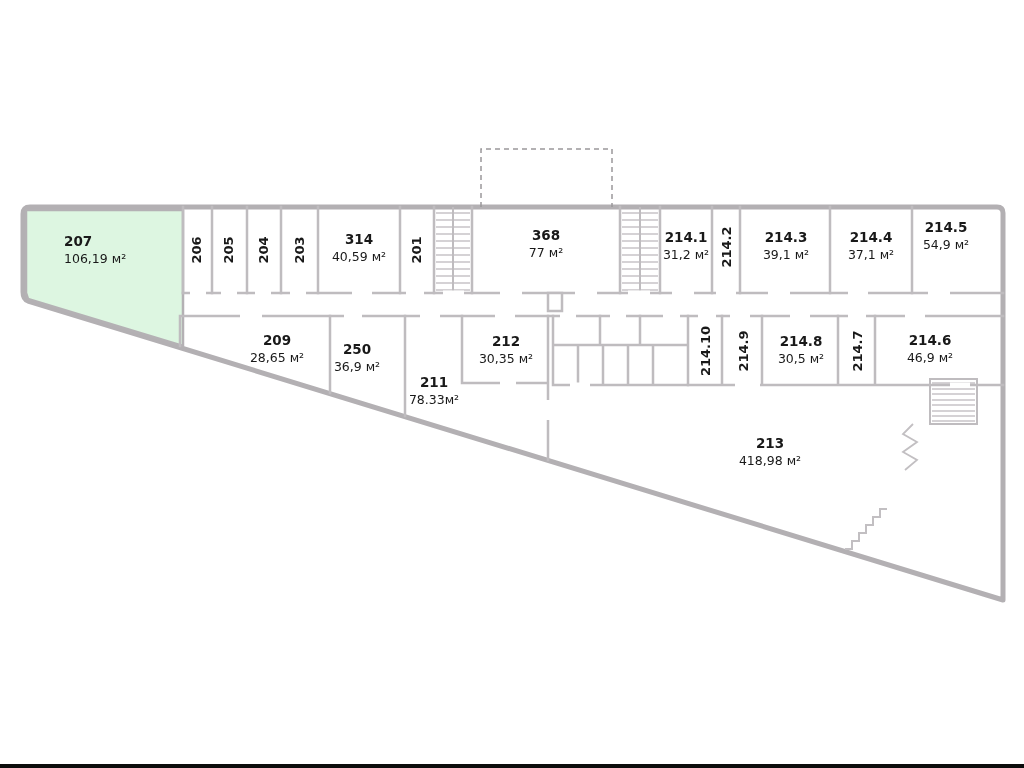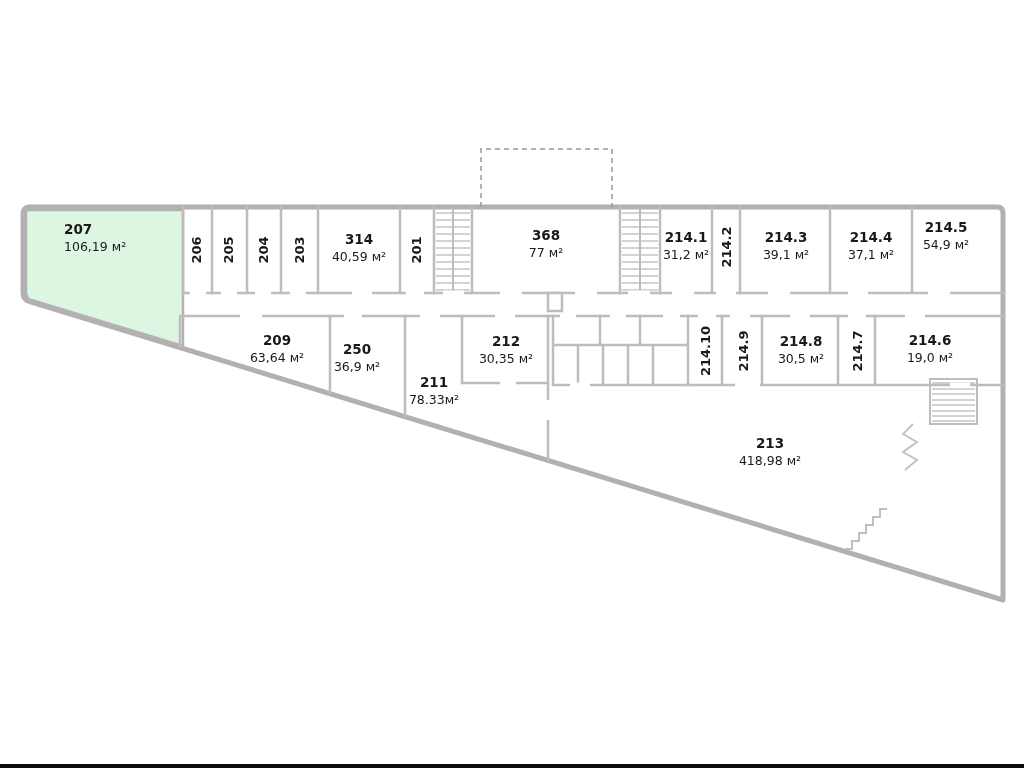--- a/index.html
+++ b/index.html
@@ -57,21 +57,21 @@
       <path d="M570 385H590M735 385H760M950 385H970M500 383H516M548 400V420"></path>
     </g>
 
     <path d="M481 207V149H612V207" fill="none" stroke="#9a989a" stroke-width="1.5" stroke-dasharray="5 4"></path>
 
     <path d="M913 424 L903 434 L917 442 L903 452 L917 460 L905 470" fill="none" stroke="#c2bfc2" stroke-width="1.8"></path>
 
     <path d="M845 549 h7 v-8 h7 v-8 h7 v-8 h7 v-8 h7 v-8 h7" fill="none" stroke="#c2bfc2" stroke-width="2"></path>
   </svg>
 
-  <div class="lbl-left" style="left:64px;top:238px">
+  <div class="lbl-left" style="left:64px;top:250px">
     <span class="num">207</span>
       <span class="area">106,19 м²</span>
   </div>
   <div class="lbl rot" style="left:197px;top:250px">
     <span class="num">206</span>
   </div>
   <div class="lbl rot" style="left:229px;top:250px">
     <span class="num">205</span>
   </div>
   <div class="lbl rot" style="left:264px;top:250px">
@@ -105,21 +105,21 @@
   <div class="lbl" style="left:871px;top:246px">
     <span class="num">214.4</span>
       <span class="area">37,1 м²</span>
   </div>
   <div class="lbl" style="left:946px;top:236px">
     <span class="num">214.5</span>
       <span class="area">54,9 м²</span>
   </div>
   <div class="lbl" style="left:277px;top:349px">
     <span class="num">209</span>
-      <span class="area">63,64 м²</span>
+      <span class="area">28,65 м²</span>
   </div>
   <div class="lbl" style="left:357px;top:358px">
     <span class="num">250</span>
       <span class="area">36,9 м²</span>
   </div>
   <div class="lbl" style="left:434px;top:391px">
     <span class="num">211</span>
       <span class="area">78.33м²</span>
   </div>
   <div class="lbl" style="left:506px;top:350px">
@@ -134,21 +134,21 @@
   </div>
   <div class="lbl" style="left:801px;top:350px">
     <span class="num">214.8</span>
       <span class="area">30,5 м²</span>
   </div>
   <div class="lbl rot" style="left:858px;top:351px">
     <span class="num">214.7</span>
   </div>
   <div class="lbl" style="left:930px;top:349px">
     <span class="num">214.6</span>
-      <span class="area">19,0 м²</span>
+      <span class="area">46,9 м²</span>
   </div>
   <div class="lbl" style="left:770px;top:452px">
     <span class="num">213</span>
       <span class="area">418,98 м²</span>
   </div>
 
   <div id="bottom-edge"></div>
 </div>
 
 </body></html>

